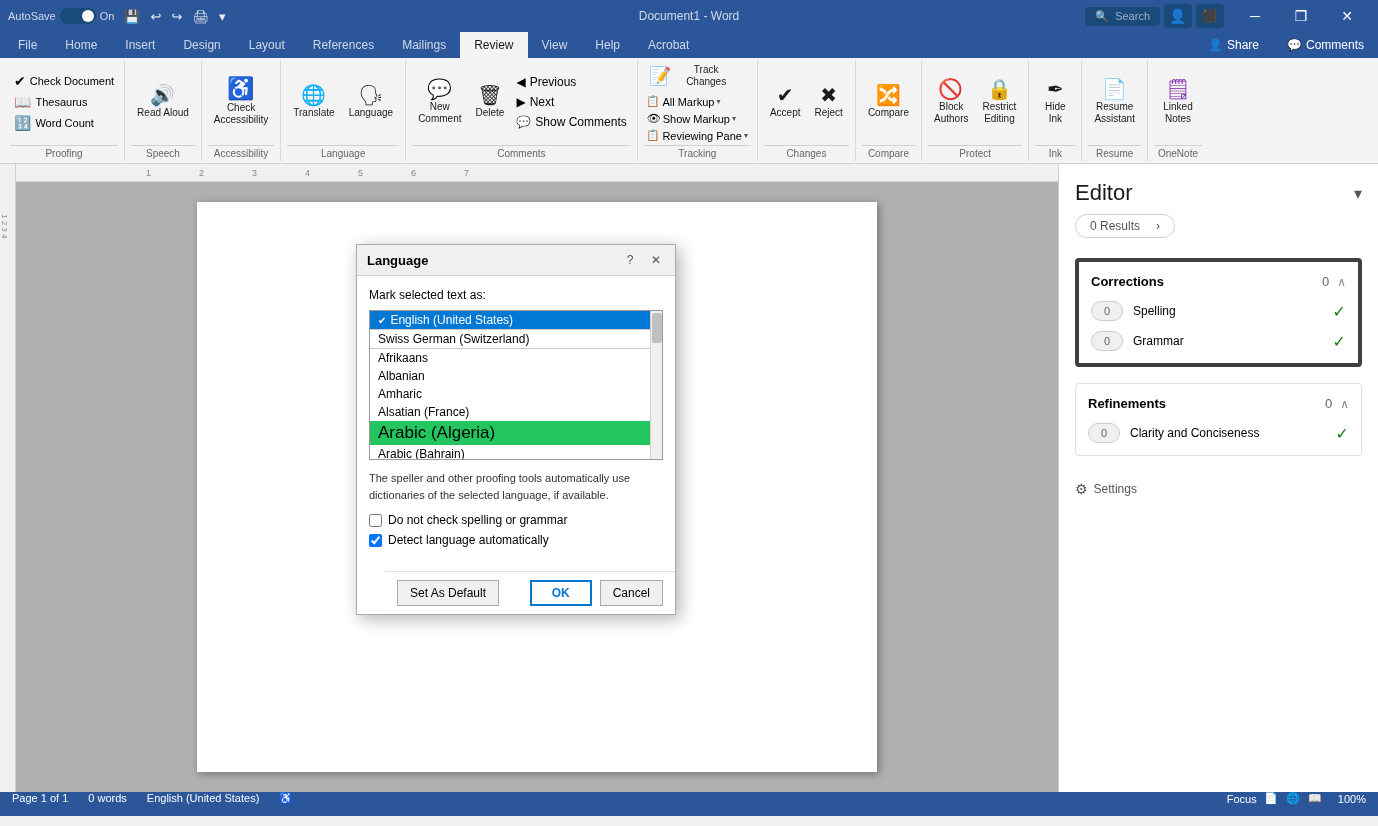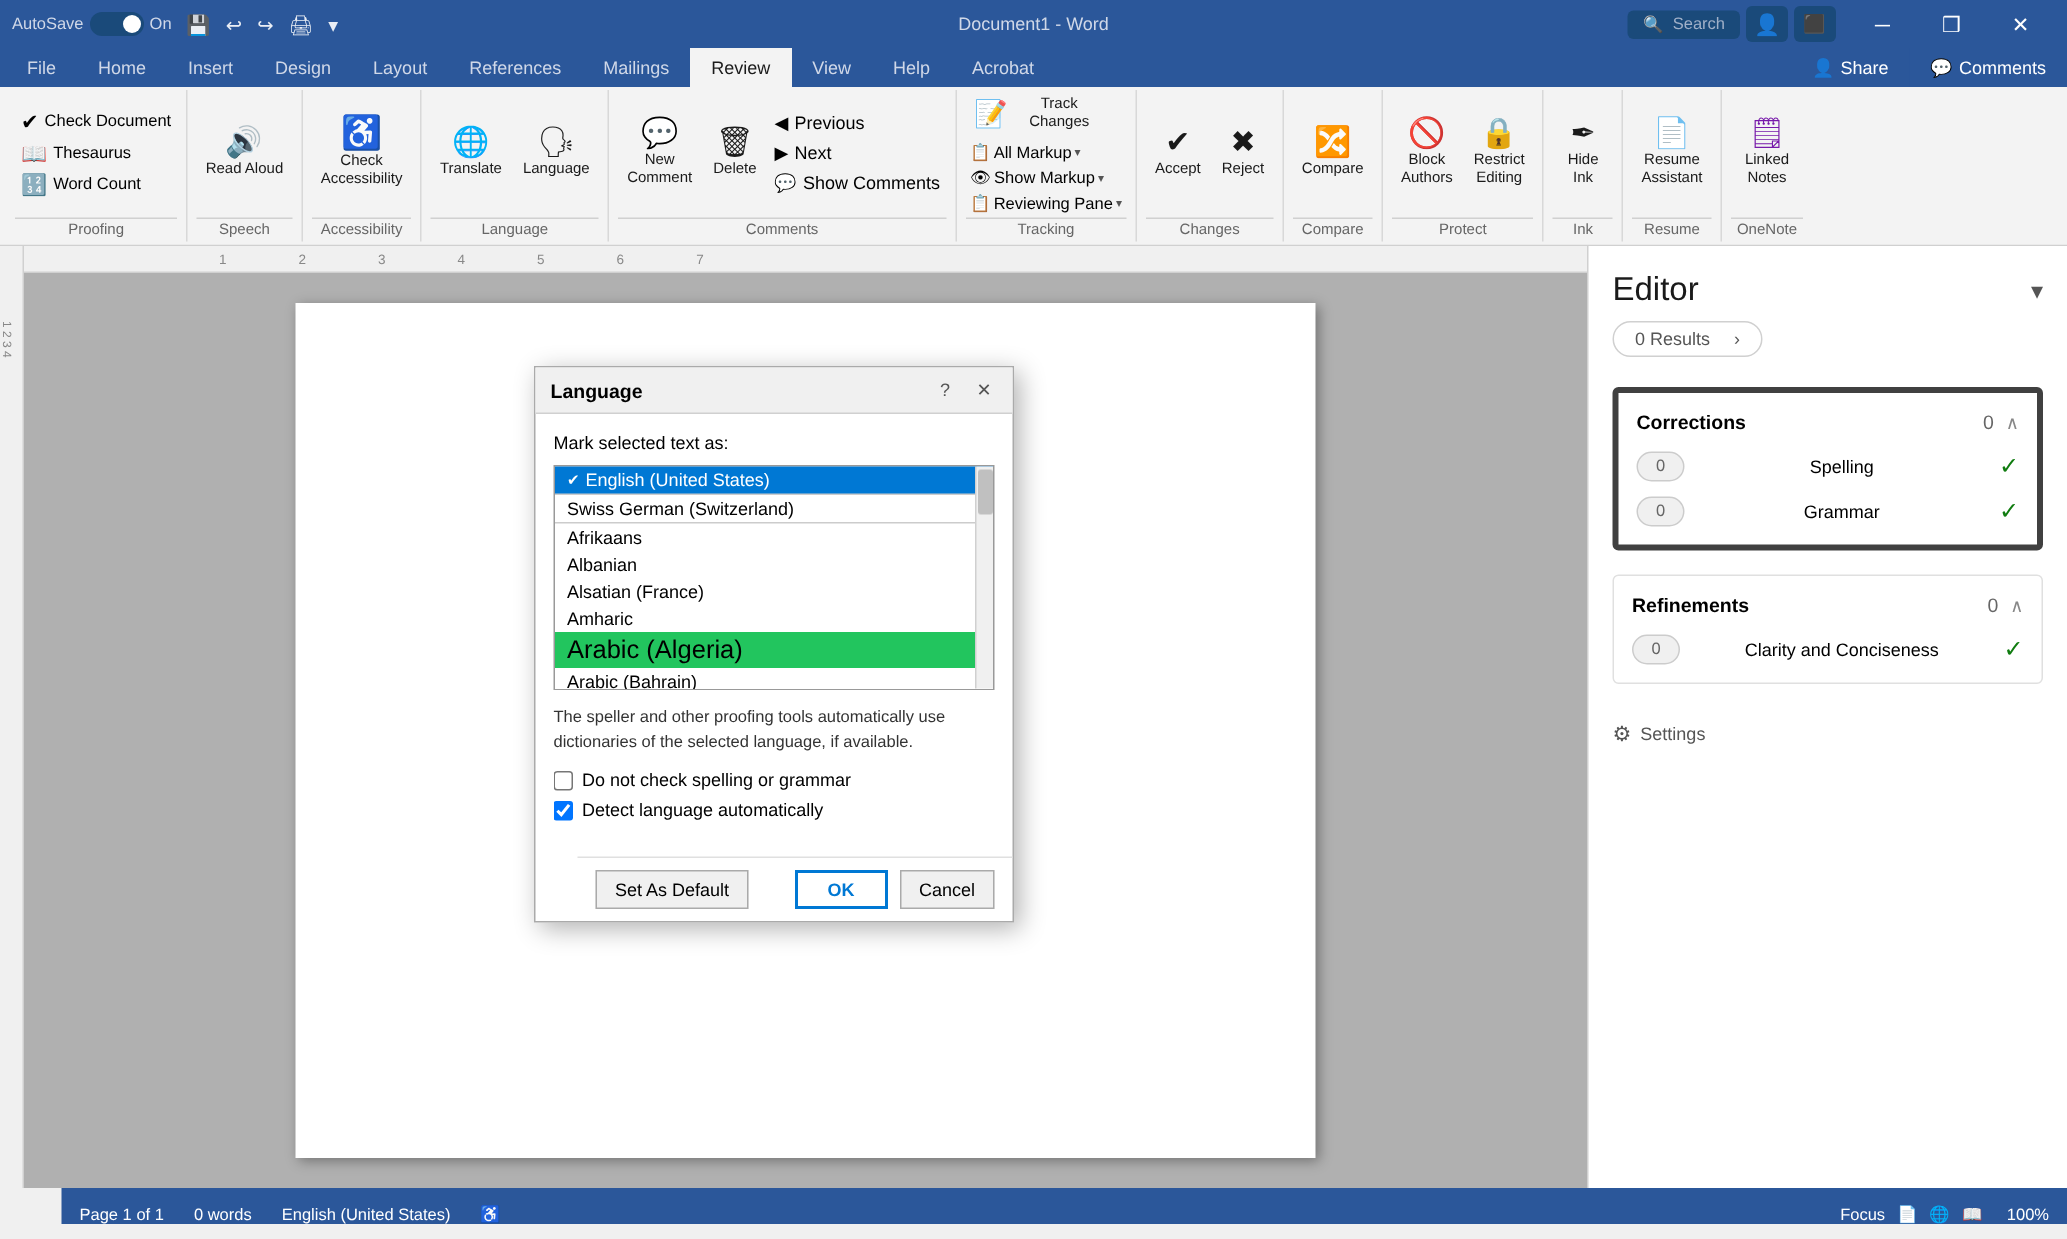--- a/index.html
+++ b/index.html
@@ -332,22 +332,22 @@
               <span style="font-size:10px;">✔</span>
               <span>English (United States)</span>
             </div>
             <div style="padding:2px 8px;font-size:12px;cursor:pointer;border-bottom:1px solid #ccc;background:white;">
               <span>Swiss German (Switzerland)</span>
             </div>
 
             <div style="height:110px;overflow-y:auto;">
               <div style="padding:2px 8px;font-size:12px;cursor:pointer;background:white;">Afrikaans</div>
               <div style="padding:2px 8px;font-size:12px;cursor:pointer;background:white;">Albanian</div>
+              <div style="padding:2px 8px;font-size:12px;cursor:pointer;background:white;">Amharic</div>
               <div style="padding:2px 8px;font-size:12px;cursor:pointer;background:white;">Alsatian (France)</div>
-              <div style="padding:2px 8px;font-size:12px;cursor:pointer;background:white;">Amharic</div>
               <div style="padding:2px 8px;font-size:17px;cursor:pointer;background:#22c55e;">Arabic (Algeria)</div>
               <div style="padding:2px 8px;font-size:12px;cursor:pointer;background:white;">Arabic (Bahrain)</div>
             </div>
 
             <div style="position:absolute;right:0;top:0;width:12px;height:100%;background:#f0f0f0;border-left:1px solid #d0d0d0;">
               <div style="width:10px;height:30px;background:#c0c0c0;margin:2px auto;border-radius:2px;"></div>
             </div>
           </div>
 
           <div style="font-size:11px;color:#333;margin-bottom:10px;line-height:1.5;">The speller and other proofing tools automatically use dictionaries of the selected language, if available.</div>
@@ -366,21 +366,21 @@
           <button style="padding:4px 12px;font-size:12px;border:1px solid #aaa;background:#f0f0f0;cursor:pointer;min-width:90px;">Set As Default</button>
           <div style="display:flex;gap:8px;">
             <button style="padding:4px 20px;font-size:12px;border:2px solid #0078d4;background:white;cursor:pointer;color:#0078d4;font-weight:600;min-width:50px;">OK</button>
             <button style="padding:4px 12px;font-size:12px;border:1px solid #aaa;background:#f0f0f0;cursor:pointer;min-width:60px;">Cancel</button>
           </div>
         </div>
       </div>
     </div>
   </div>
 
-  <div style="width:320px;background:white;border-left:1px solid #d0d0d0;display:flex;flex-direction:column;padding:16px;overflow-y:auto;text-align:center;">
+  <div style="width:320px;background:white;border-left:1px solid #d0d0d0;display:flex;flex-direction:column;padding:16px;overflow-y:auto;">
 
     <div style="display:flex;justify-content:space-between;align-items:flex-start;margin-bottom:8px;">
       <span style="font-size:22px;font-weight:300;color:#1a1a1a;">Editor</span>
       <span style="font-size:16px;cursor:pointer;color:#555;margin-top:4px;">▾</span>
     </div>
 
     <div style="border:1px solid #d0d0d0;border-radius:16px;padding:4px 14px;font-size:12px;color:#555;cursor:pointer;display:flex;align-items:center;gap:16px;width:fit-content;margin-bottom:20px;">
       <span>0 Results</span>
       <span>›</span>
     </div>
@@ -423,21 +423,21 @@
       </div>
     </div>
 
     <div style="display:flex;align-items:center;gap:6px;color:#555;font-size:12px;cursor:pointer;margin-top:4px;">
       <span style="font-size:14px;">⚙</span>
       <span>Settings</span>
     </div>
   </div>
 </div>
 
-<div style="height:24px;background:#2b579a;display:flex;align-items:flex-end;padding:0 12px;gap:20px;color:white;font-size:11px;margin-left:41px;">
+<div style="height:24px;background:#2b579a;display:flex;align-items:flex-start;padding:0 12px;gap:20px;color:white;font-size:11px;">
   <span>Page 1 of 1</span>
   <span>0 words</span>
   <span>English (United States)</span>
   <span>♿</span>
   <div style="margin-left:auto;display:flex;align-items:center;gap:8px;">
     <span>Focus</span>
     <span>📄</span>
     <span>🌐</span>
     <span>📖</span>
     <span style="margin-left:8px;">100%</span>

